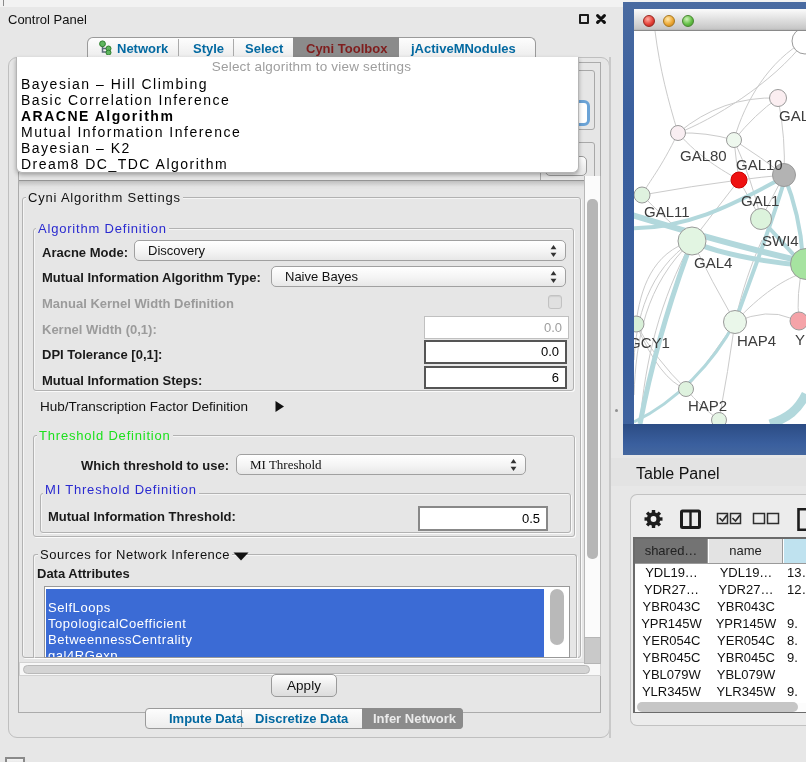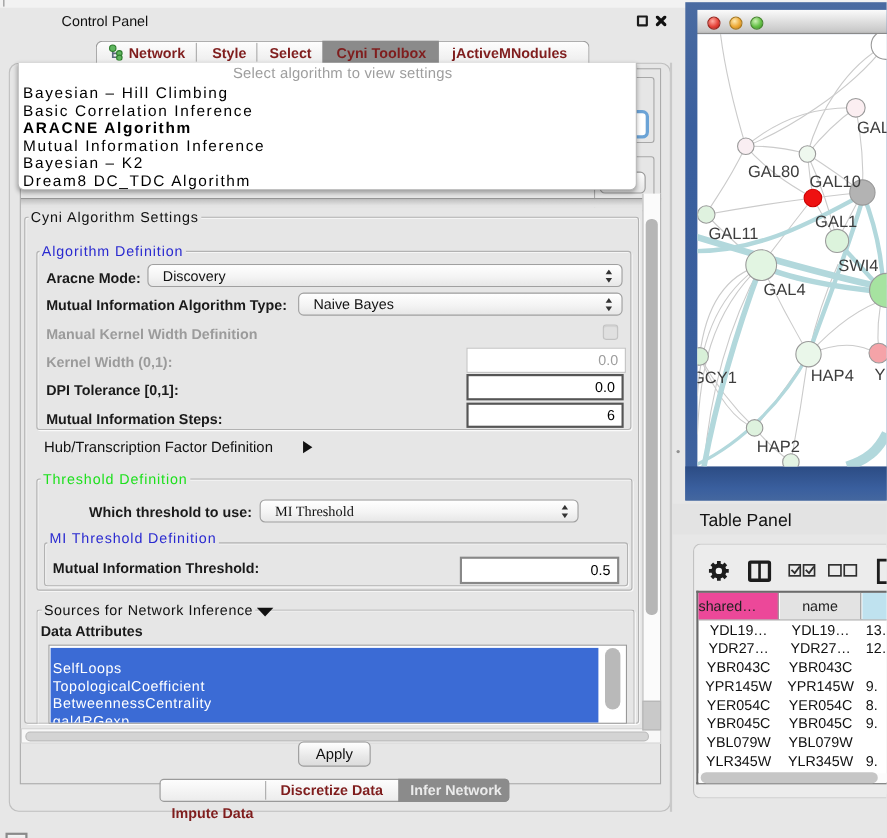--- a/index.html
+++ b/index.html
@@ -11,29 +11,29 @@
   .glbl { position:absolute; font-size:13px; color:#9b9b9b; font-weight:bold; white-space:nowrap; }
   .combo { position:absolute; height:21px; border:1px solid #a0a0a0; border-radius:5px;
     background:linear-gradient(#ffffff,#f4f4f4 55%,#e7e7e7); font-size:13px; color:#111;
     line-height:19px; white-space:nowrap; }
   .carr { position:absolute; right:8px; top:4px; width:7px; height:12px; }
   .field { position:absolute; background:#fff; font-size:13px; color:#000;
     text-align:right; padding-right:6px; }
   .group { position:absolute; border:1px solid #b2b2b2; border-radius:3px;
     box-shadow:1px 1px 0 rgba(255,255,255,.8), inset 1px 1px 0 rgba(255,255,255,.6); }
   .gtitle { position:absolute; font-size:13px; letter-spacing:0.8px; background:#e6e6e6; padding:0 2px; white-space:nowrap; }
-  .tabtxt { position:absolute; top:4px; font-size:13px; font-weight:bold; color:#7f1d1d; white-space:nowrap; }
+  .tabtxt { position:absolute; top:4px; font-size:13px; font-weight:bold; color:#0369a1; white-space:nowrap; }
 </style>
 </head>
 <body>
 
 <div class="abs" style="left:0;top:0;width:806px;height:7px;background:#f2f2f2;"></div>
 <div class="abs" style="left:3px;top:0;width:1px;height:6px;background:#8a8a8a;"></div>
 
-<div class="abs" style="left:8px;top:12px;font-size:13px;color:#111;margin-left:48px;">Control Panel</div>
+<div class="abs" style="left:8px;top:12px;font-size:13px;color:#111;">Control Panel</div>
 <div class="abs" style="left:579px;top:14px;width:10px;height:10px;border:2px solid #1b1b1b;border-radius:1px;"></div>
 <svg class="abs" style="left:596px;top:14px;" width="10" height="10" viewBox="0 0 10 10">
   <path d="M1.6 1.6 L8.4 8.4 M8.4 1.6 L1.6 8.4" stroke="#111" stroke-width="3" stroke-linecap="round"></path>
 </svg>
 
 <div class="abs" style="left:8px;top:57px;width:602px;height:681px;background:#e6e6e6;border:1px solid #bfbfbf;border-radius:9px;"></div>
 
 <div class="abs" style="left:18px;top:62px;width:583px;height:651px;border:1px solid #ababab;background:#e6e6e6;"></div>
 
 <div class="abs" style="left:87px;top:37px;height:21px;">
@@ -112,21 +112,21 @@
     <span style="position:absolute;left:13px;font-family:Liberation Serif, serif;">MI Threshold</span>
   <svg class="carr" viewBox="0 0 8 14">
       <path d="M4 0 L7.4 5 H0.6 Z" fill="#333"></path>
       <path d="M4 14 L7.4 9 H0.6 Z" fill="#333"></path>
     </svg>
   </div>
 
 <div class="group" style="left:40px;top:493px;width:531px;height:40px;"></div>
 <div class="gtitle" style="left:43px;top:482px;color:#2a2ad0;">MI Threshold Definition</div>
 <div class="lbl" style="left:48px;top:509px;">Mutual Information Threshold:</div>
-<div class="field" style="left:418px;top:506px;width:145px;height:25px;line-height:22px;border:2px solid #888;">0.5</div>
+<div class="field" style="left:418px;top:506px;width:130px;height:25px;line-height:22px;border:2px solid #888;">0.5</div>
 
 <div class="group" style="left:33px;top:554px;width:544px;height:104px;border-bottom:none;border-radius:3px 3px 0 0;"></div>
 <div class="gtitle" style="left:38px;top:547px;color:#111;letter-spacing:0.5px;">Sources for Network Inference</div>
 <svg class="abs" style="left:233px;top:551px;" width="16" height="10">
     <path d="M0.5 1.5 L15.5 1.5 L8 9.5 Z" fill="#111"></path>
   </svg>
 
 <div class="lbl" style="left:37px;top:566px;">Data Attributes</div>
 
 <div class="abs" style="left:44px;top:586px;width:526px;height:72px;background:#fff;border:1px solid #999;overflow:hidden;">
@@ -141,21 +141,21 @@
 <div class="abs" style="left:584px;top:176px;width:17px;height:488px;background:#fbfbfb;border-left:1px solid #b8b8b8;border-right:1px solid #b8b8b8;"></div>
 <div class="abs" style="left:587px;top:199px;width:11px;height:360px;background:#b6b6b6;border-radius:5px;"></div>
 <div class="abs" style="left:584px;top:637px;width:17px;height:27px;background:#c9c9c9;border:1px solid #b5b5b5;"></div>
 
 <div class="abs" style="left:271px;top:674px;width:66px;height:23px;background:linear-gradient(#ffffff,#e8e8e8 60%,#dcdcdc);border:1px solid #9a9a9a;border-radius:5px;font-size:13.5px;color:#111;text-align:center;line-height:21px;">Apply</div>
 
 <div class="abs" style="left:145px;top:708px;height:21px;">
   <div class="abs" style="left:0;width:318px;height:21px;border:1px solid #9a9a9a;border-radius:4px;background:linear-gradient(#fdfdfd,#ececec);"></div>
   <div class="abs" style="left:96px;top:2px;width:1px;height:17px;background:#aaa;"></div>
   <div class="abs" style="left:217px;width:101px;height:21px;background:#8b8b8b;border-radius:0 4px 4px 0;"></div>
-  <div class="tabtxt" style="left:11px;top:3px;margin-top:21px;">Impute Data</div>
+  <div class="tabtxt" style="left:24px;top:3px;">Impute Data</div>
   <div class="tabtxt" style="left:110px;top:3px;">Discretize Data</div>
   <div class="tabtxt" style="left:228px;top:3px;color:#ebebeb;">Infer Network</div>
 </div>
 
 <div class="abs" style="left:5px;top:757px;width:20px;height:10px;background:linear-gradient(#f5f5f5,#e0e0e0);border:2px solid #8a8a8a;"></div>
 
 <div class="abs" style="left:16px;top:57px;width:563px;height:116px;background:#fff;border:1px solid #b5b5b5;border-top:none;border-radius:0 0 6px 6px;box-shadow:0 2px 4px rgba(0,0,0,.3);"></div>
 <div class="abs" style="left:16px;top:59px;width:563px;text-align:center;font-size:13.5px;letter-spacing:0.2px;color:#9e9e9e;margin-left:14px;">Select algorithm to view settings</div>
 <div class="abs" style="left:21px;top:76px;font-size:14px;letter-spacing:1.5px;color:#000;line-height:16px;">
   Bayesian – Hill Climbing<br>
@@ -277,21 +277,21 @@
     <path d="M94.5 14 l3 3 4.5-6" stroke-width="1.7"></path>
     <rect x="115.5" y="9.5" width="11" height="10"></rect>
     <rect x="129.5" y="9.5" width="11" height="10"></rect>
   </g>
   <path d="M160.5 5.2 h12 l6 6 v14.5 h-18 z" fill="none" stroke="#1d1d1d" stroke-width="2.6"></path>
 </svg>
 
 <div class="abs" style="left:633px;top:537px;width:173px;height:176px;background:#fff;border:2px solid #6b6b6b;border-right:none;"></div>
 
 <div class="abs" style="left:635px;top:539px;width:171px;height:25px;font-size:13px;color:#222;border-bottom:1px solid #9a9a9a;">
-  <div class="abs" style="left:0;top:0;width:73px;height:24px;background:#ec4899;text-align:left;line-height:24px;border-right:1px solid #9a9a9a;">shared…</div>
+  <div class="abs" style="left:0;top:0;width:73px;height:24px;background:#737373;text-align:center;line-height:24px;border-right:1px solid #9a9a9a;">shared…</div>
   <div class="abs" style="left:74px;top:0;width:74px;height:24px;background:#e3e3e3;text-align:center;line-height:24px;border-right:1px solid #9a9a9a;">name</div>
   <div class="abs" style="left:149px;top:0;width:22px;height:24px;background:#bfe2ef;"></div>
 </div>
 
 <div class="abs" style="left:635px;top:564px;width:171px;height:140px;overflow:hidden;font-size:13px;color:#111;line-height:17px;">
   <div style="position:absolute;left:0;width:73px;text-align:center;">YDL19…<br>YDR27…<br>YBR043C<br>YPR145W<br>YER054C<br>YBR045C<br>YBL079W<br>YLR345W<br>YIL053C</div>
   <div style="position:absolute;left:74px;width:74px;text-align:center;">YDL19…<br>YDR27…<br>YBR043C<br>YPR145W<br>YER054C<br>YBR045C<br>YBL079W<br>YLR345W<br>YIL053C</div>
   <div style="position:absolute;left:152px;width:20px;">13…<br>12…<br><br>9.<br>8.<br>9.<br><br>9.<br>9.</div>
 </div>
 

